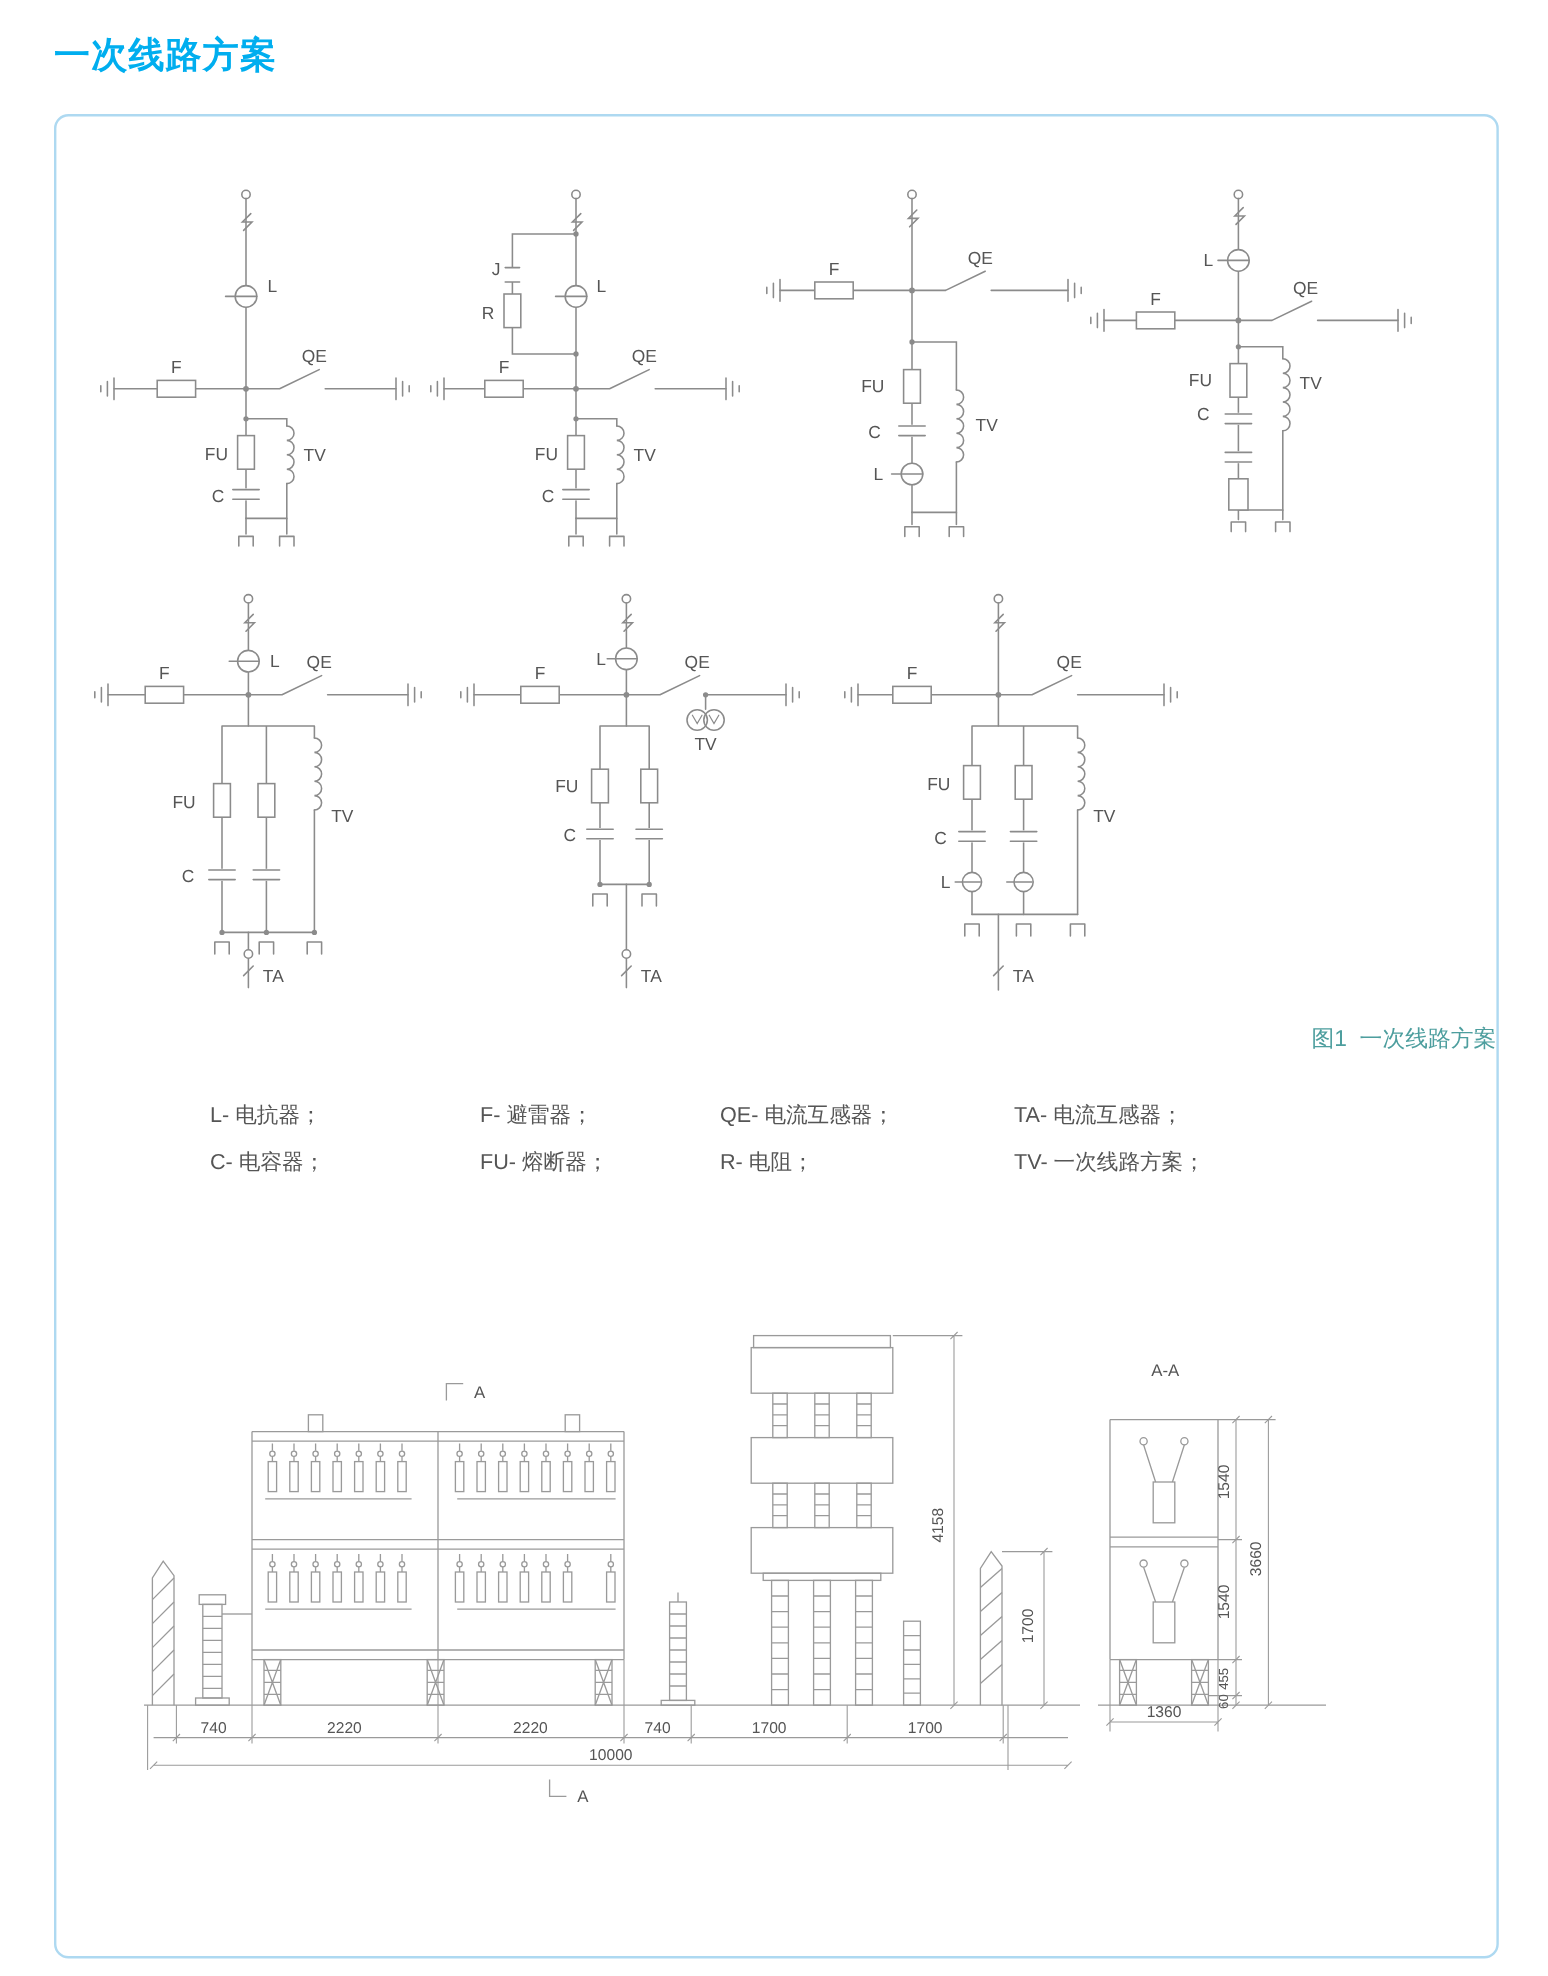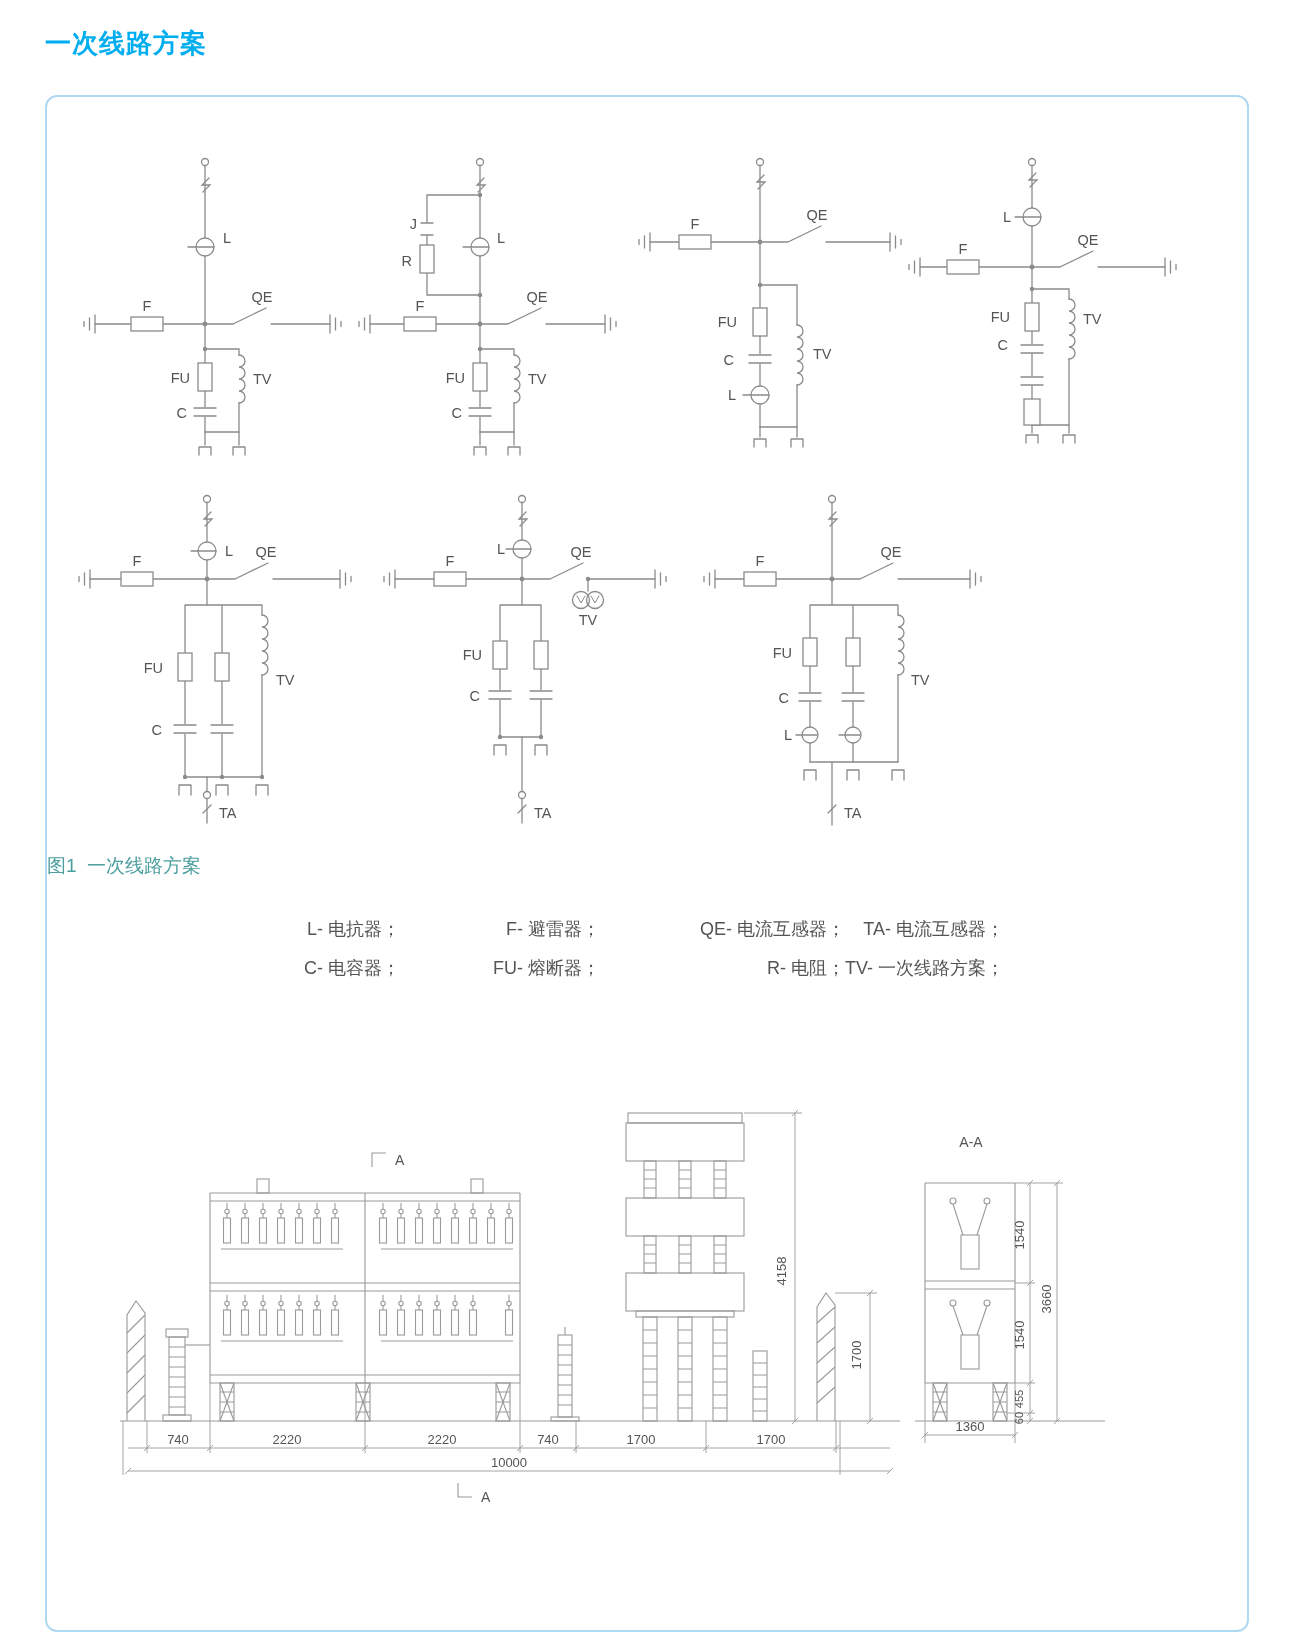--- a/index.html
+++ b/index.html
@@ -1,21 +1,21 @@
 <!DOCTYPE html>
 <html><head>
 <meta charset="utf-8">
 <style>
   html,body{margin:0;padding:0;background:#fff;}
   body{width:1290px;height:1647px;position:relative;font-family:"Liberation Sans",sans-serif;}
-  .title{position:absolute;left:45px;top:26px;margin:0;font-size:26px;font-weight:bold;color:#00aeef;letter-spacing:1px;}
+  .title{position:absolute;left:45px;top:26px;margin:0;font-size:30px;font-weight:bold;color:#00aeef;letter-spacing:1px;}
   .panel{position:absolute;left:45px;top:95px;width:1200px;height:1533px;border:2px solid #aed9f1;border-radius:12px;background:#fff;}
   .schem{position:absolute;left:18px;top:40px;}
-  .caption{position:absolute;top:756px;left:0;width:100%;text-align:left;color:#4d9e9e;font-size:19px;white-space:pre;}
-  .legend{position:absolute;top:820px;left:128px;display:grid;grid-template-columns:225px 200px 245px auto;row-gap:15px;font-size:18px;color:#555;text-align:right;}
+  .caption{position:absolute;top:756px;left:0;width:100%;text-align:right;color:#4d9e9e;font-size:19px;white-space:pre;}
+  .legend{position:absolute;top:820px;left:128px;display:grid;grid-template-columns:225px 200px 245px auto;row-gap:15px;font-size:18px;color:#555;}
   .para{position:absolute;top:922px;left:64px;right:58px;margin:0;font-size:18px;color:#555;text-indent:2em;line-height:1.7;}
   .drawing{position:absolute;left:58px;top:986px;}
   svg text{font-family:"Liberation Sans",sans-serif;fill:#555;stroke:none;}
   .schem text{font-size:14.5px;}
   .drawing text{font-size:13px;}
   .drawing text.big{font-size:14px;}
   .drawing text.sm{font-size:11px;}
 </style>
 </head>
 <body>

